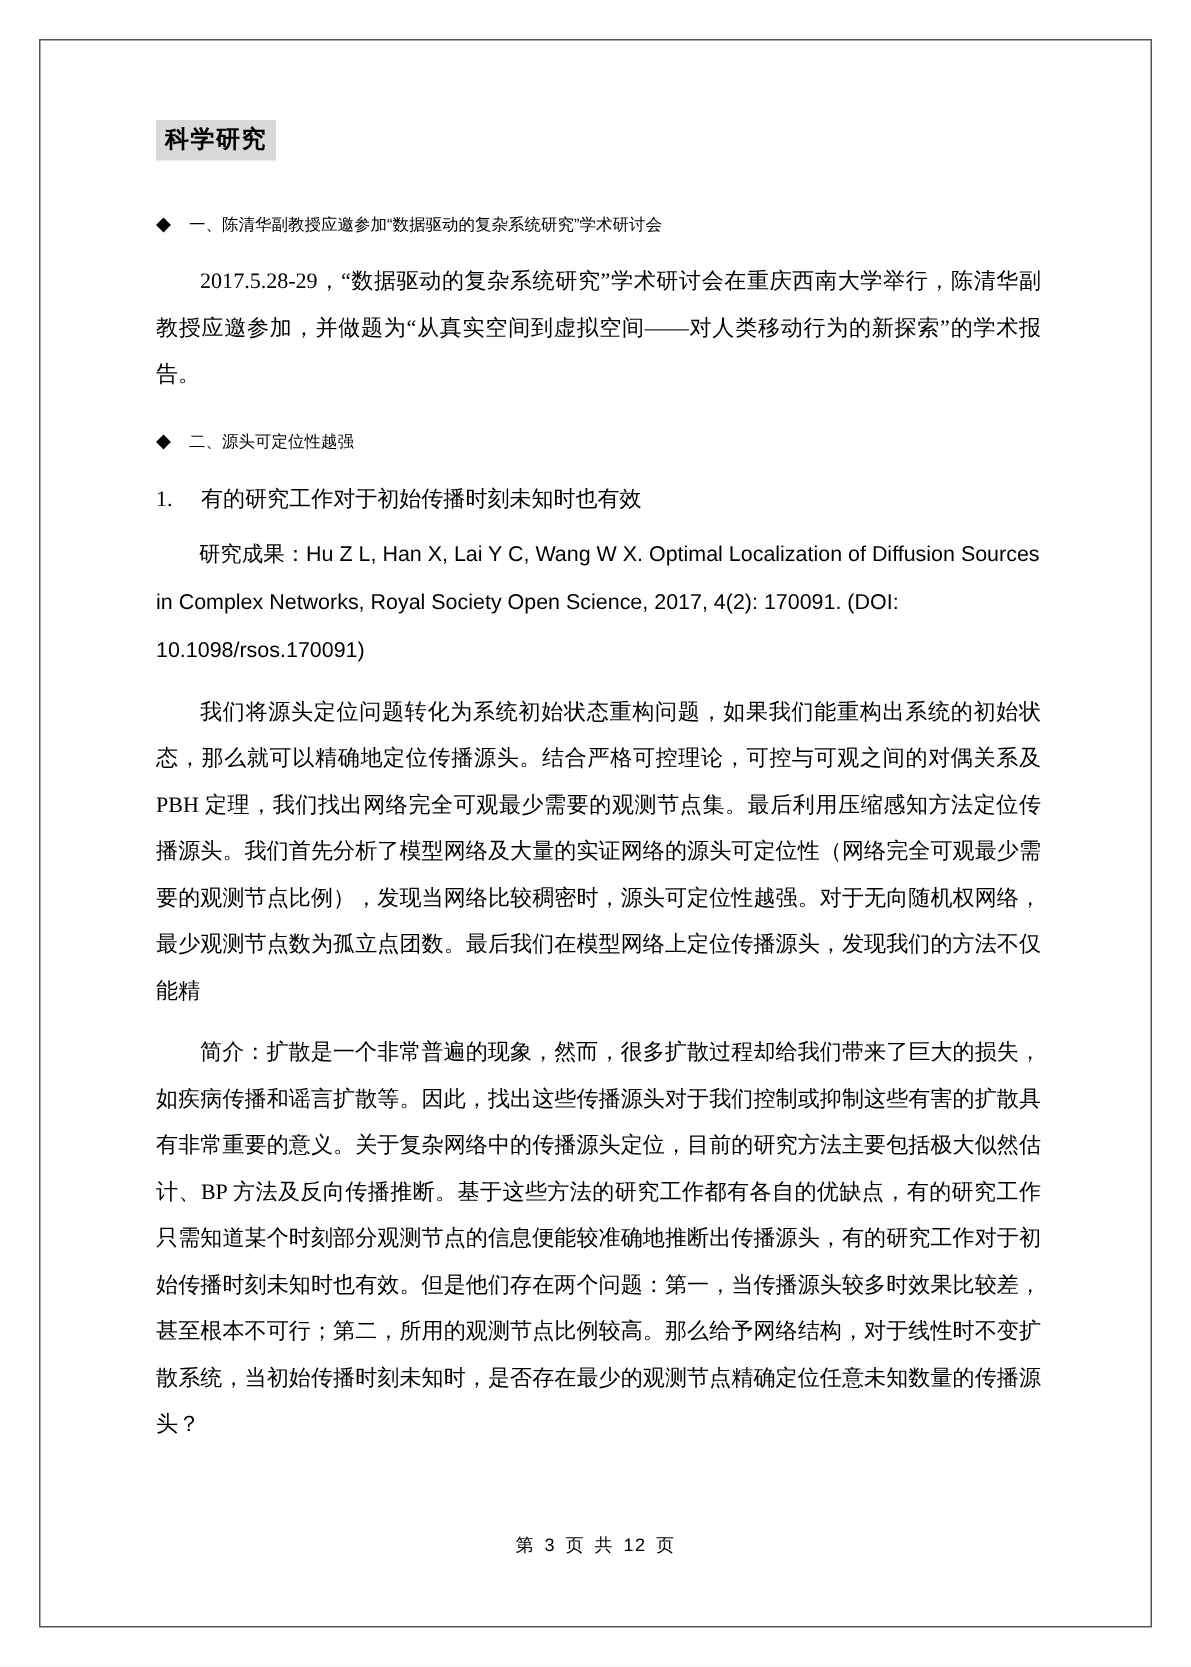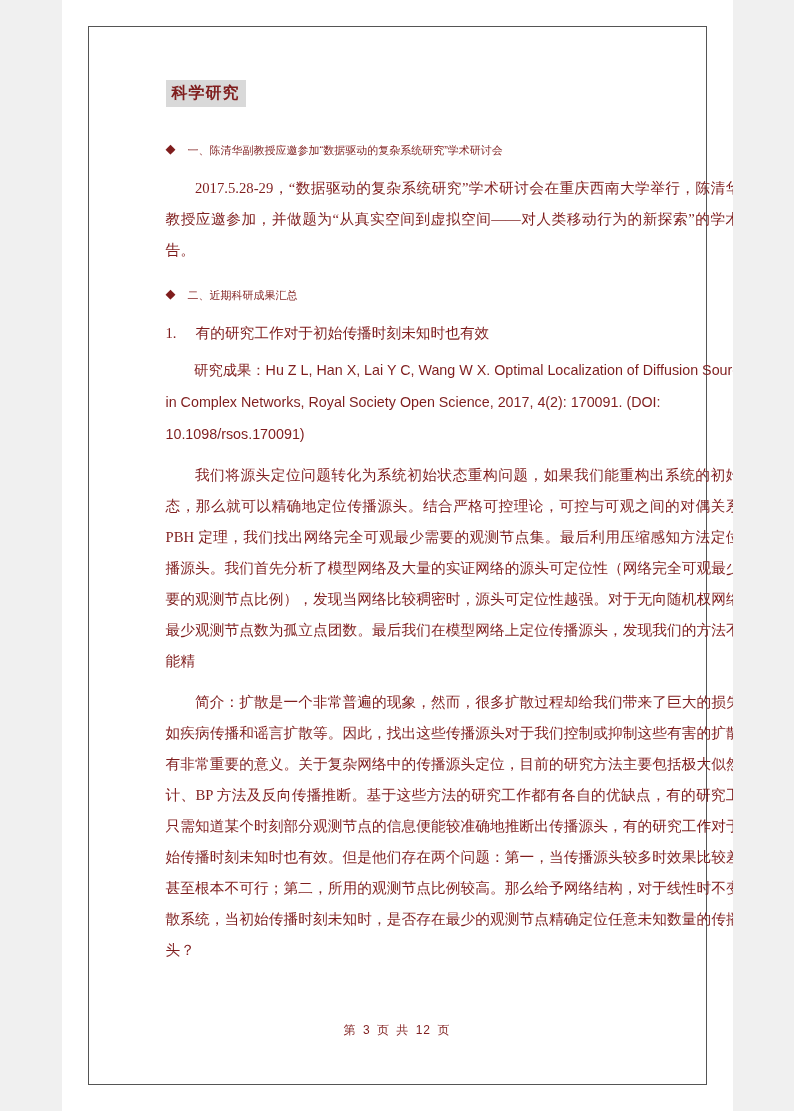--- a/index.html
+++ b/index.html
@@ -2,27 +2,27 @@
 <html><head>
 <meta charset="utf-8">
 <style>
   html, body {
     margin: 0;
     padding: 0;
     background: #f0f0f0;
   }
   .page {
     position: relative;
-    width: 671px;
+    width: 794px;
     height: 1111px;
     background: #ffffff;
     margin: 0 auto;
     box-sizing: border-box;
     font-family: "Liberation Serif", "DejaVu Serif", serif;
-    color: #7f1d1d;
+    color: #000000;
     overflow: hidden;
   }
   .border-frame {
     position: absolute;
     left: 26px;
     top: 26px;
     right: 26px;
     bottom: 26px;
     border: 1px solid #555;
     pointer-events: none;
@@ -120,21 +120,21 @@
 
     <div class="heading-row">
       <span class="bullet-diamond">◆</span>
       <span class="heading-text">一、陈清华副教授应邀参加“数据驱动的复杂系统研究”学术研讨会</span>
     </div>
 
     <p class="para">2017.5.28-29，“数据驱动的复杂系统研究”学术研讨会在重庆西南大学举行，陈清华副教授应邀参加，并做题为“从真实空间到虚拟空间——对人类移动行为的新探索”的学术报告。</p>
 
     <div class="heading-row">
       <span class="bullet-diamond">◆</span>
-      <span class="heading-text">二、近期科研成果汇总</span>
+      <span class="heading-text">二、源头可定位性越强</span>
     </div>
 
     <div class="numbered-item">
       <span class="num">1.</span>
       <span class="txt">有的研究工作对于初始传播时刻未知时也有效</span>
     </div>
 
     <p class="ref-para">研究成果：Hu Z L, Han X, Lai Y C, Wang W X. Optimal Localization of Diffusion Sources in Complex Networks, Royal Society Open Science, 2017, 4(2): 170091. (DOI: 10.1098/rsos.170091)</p>
 
     <p class="para">我们将源头定位问题转化为系统初始状态重构问题，如果我们能重构出系统的初始状态，那么就可以精确地定位传播源头。结合严格可控理论，可控与可观之间的对偶关系及 PBH 定理，我们找出网络完全可观最少需要的观测节点集。最后利用压缩感知方法定位传播源头。我们首先分析了模型网络及大量的实证网络的源头可定位性（网络完全可观最少需要的观测节点比例），发现当网络比较稠密时，源头可定位性越强。对于无向随机权网络，最少观测节点数为孤立点团数。最后我们在模型网络上定位传播源头，发现我们的方法不仅能精</p>

